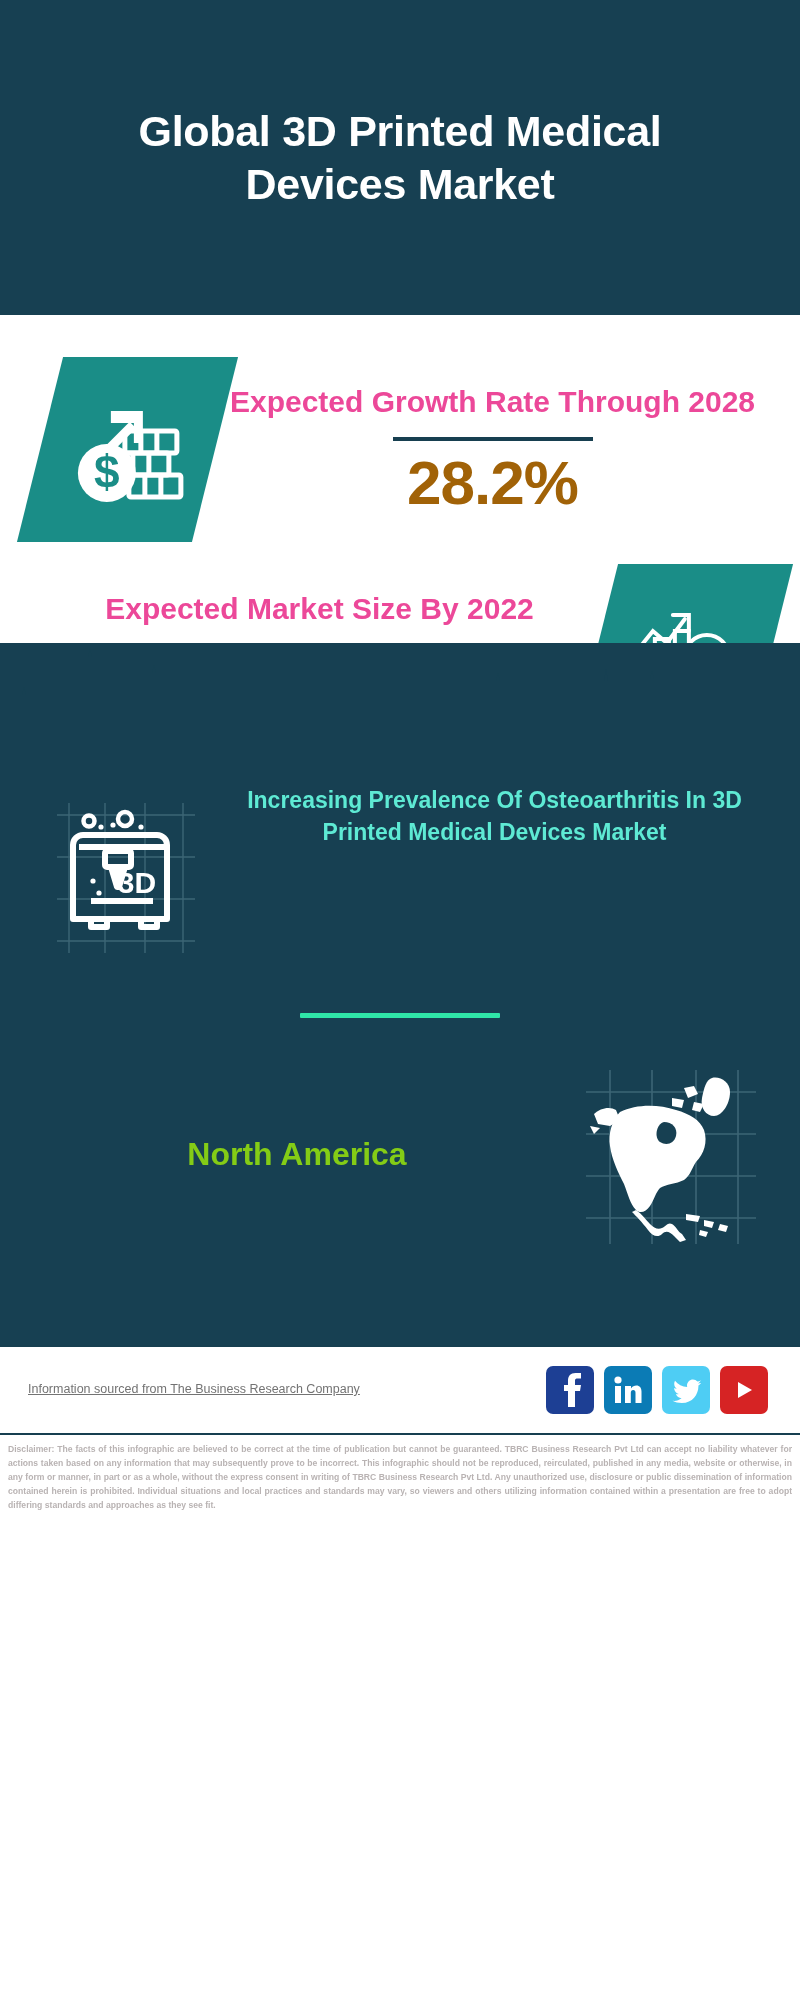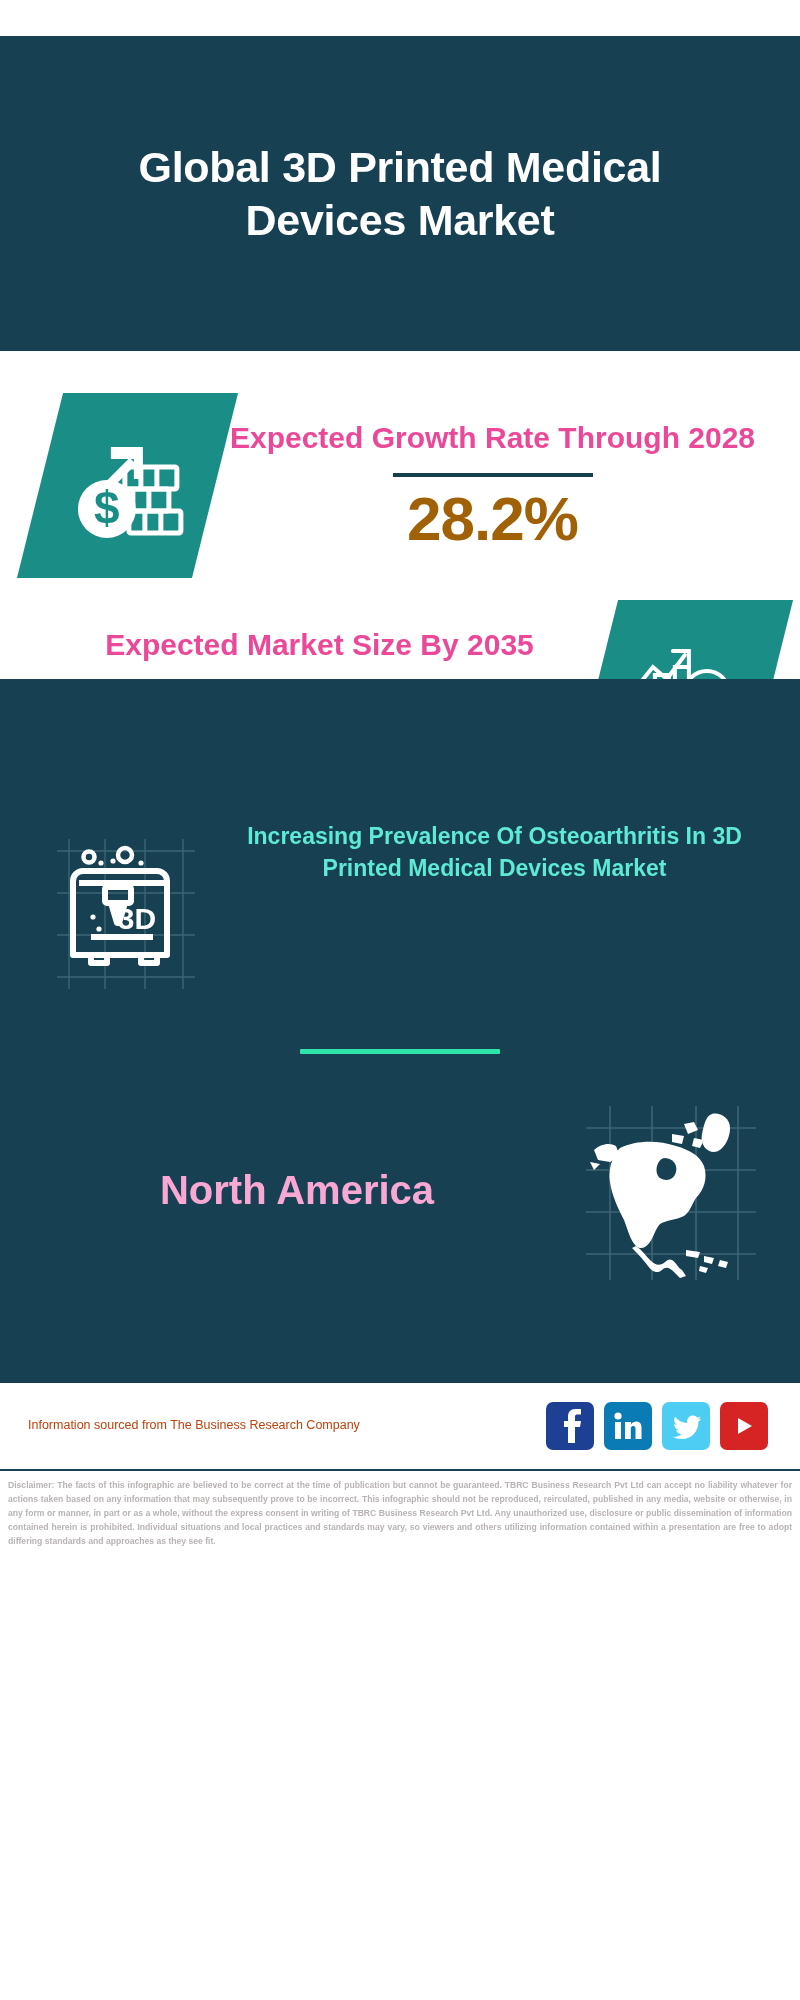--- a/index.html
+++ b/index.html
@@ -3,21 +3,21 @@
 <meta charset="utf-8">
 <style>
   * { margin:0; padding:0; box-sizing:border-box; }
   body {
     width:800px; height:2000px;
     font-family:"Liberation Sans", sans-serif;
     background:#ffffff;
     overflow:hidden;
     position:relative;
   }
-  .page { width:800px; height:1561px; position:relative;margin-top:36px; }
+  .page { width:800px; height:1561px; position:relative; }
 
   
   .header {
     background:#174052;
     height:315px;
     display:flex; align-items:center; justify-content:center;
     padding:0 60px;
   }
   .header-title {
     color:#ffffff;
@@ -100,22 +100,22 @@
   .mint-divider {
     width:200px; height:5px;
     background:#2fe6a8;
     margin:54px auto 0 auto;
     border-radius:1px;
   }
 
   .region-row { display:flex; align-items:center; padding:46px 30px 0 24px; }
   .region-text { flex:1 1 auto; text-align:center; }
   .region-head {
-    color:#f9a8d4;
-    font-size:40px;
+    color:#84cc16;
+    font-size:32px;
     font-weight:bold;
     margin-bottom:4px;
   }
   .region-sub {
     color:#ffffff;
     font-size:27px;
     line-height:1.34;
     font-weight:normal;
   }
   .map-wrap { flex:0 0 auto; width:200px; display:flex; justify-content:center; }
@@ -123,24 +123,25 @@
   
   .footer {
     background:#ffffff;
     height:88px;
     display:flex; align-items:center;
     padding:0 24px 0 28px;
     border-top:2px solid #173f50;
   }
   .footer-text { flex:1 1 auto; }
   .footer-line {
-    color:#c2410c;
+    color:#737373;
     font-size:12.5px;
     line-height:1.7;
     white-space:nowrap;
+    text-decoration:underline;
   }
   .socials { display:flex; gap:10px; flex:0 0 auto; padding-right:8px; }
   .social {
     width:48px; height:48px;
     border-radius:7px;
     display:flex; align-items:center; justify-content:center;
   }
   .s-fb { background:#1d3f94; }
   .s-li { background:#0b7bb5; }
   .s-tw { background:#4ecdf4; }
@@ -195,21 +196,21 @@
       </div>
       <div class="stat-text">
         <div class="stat-label">Expected Growth Rate Through 2028</div>
         <div class="stat-divider"></div>
         <div class="stat-value">28.2%</div>
       </div>
     </div>
 
     <div class="stat-row right-icon">
       <div class="stat-text">
-        <div class="stat-label">Expected Market Size By 2035</div>
+        <div class="stat-label">Expected Market Size By 2022</div>
         <div class="stat-divider"></div>
         <div class="stat-value">$12.01 Bn</div>
       </div>
       <div class="para">
         <div class="para-inner">
           <svg width="120" height="120" viewBox="0 0 120 120">
             <g stroke="#fff" stroke-width="4" fill="none" stroke-linecap="round">
 
               <polyline points="14,54 30,34 44,46 62,22"></polyline>
               <path d="M50 18 L66 18 L66 34"></path>

